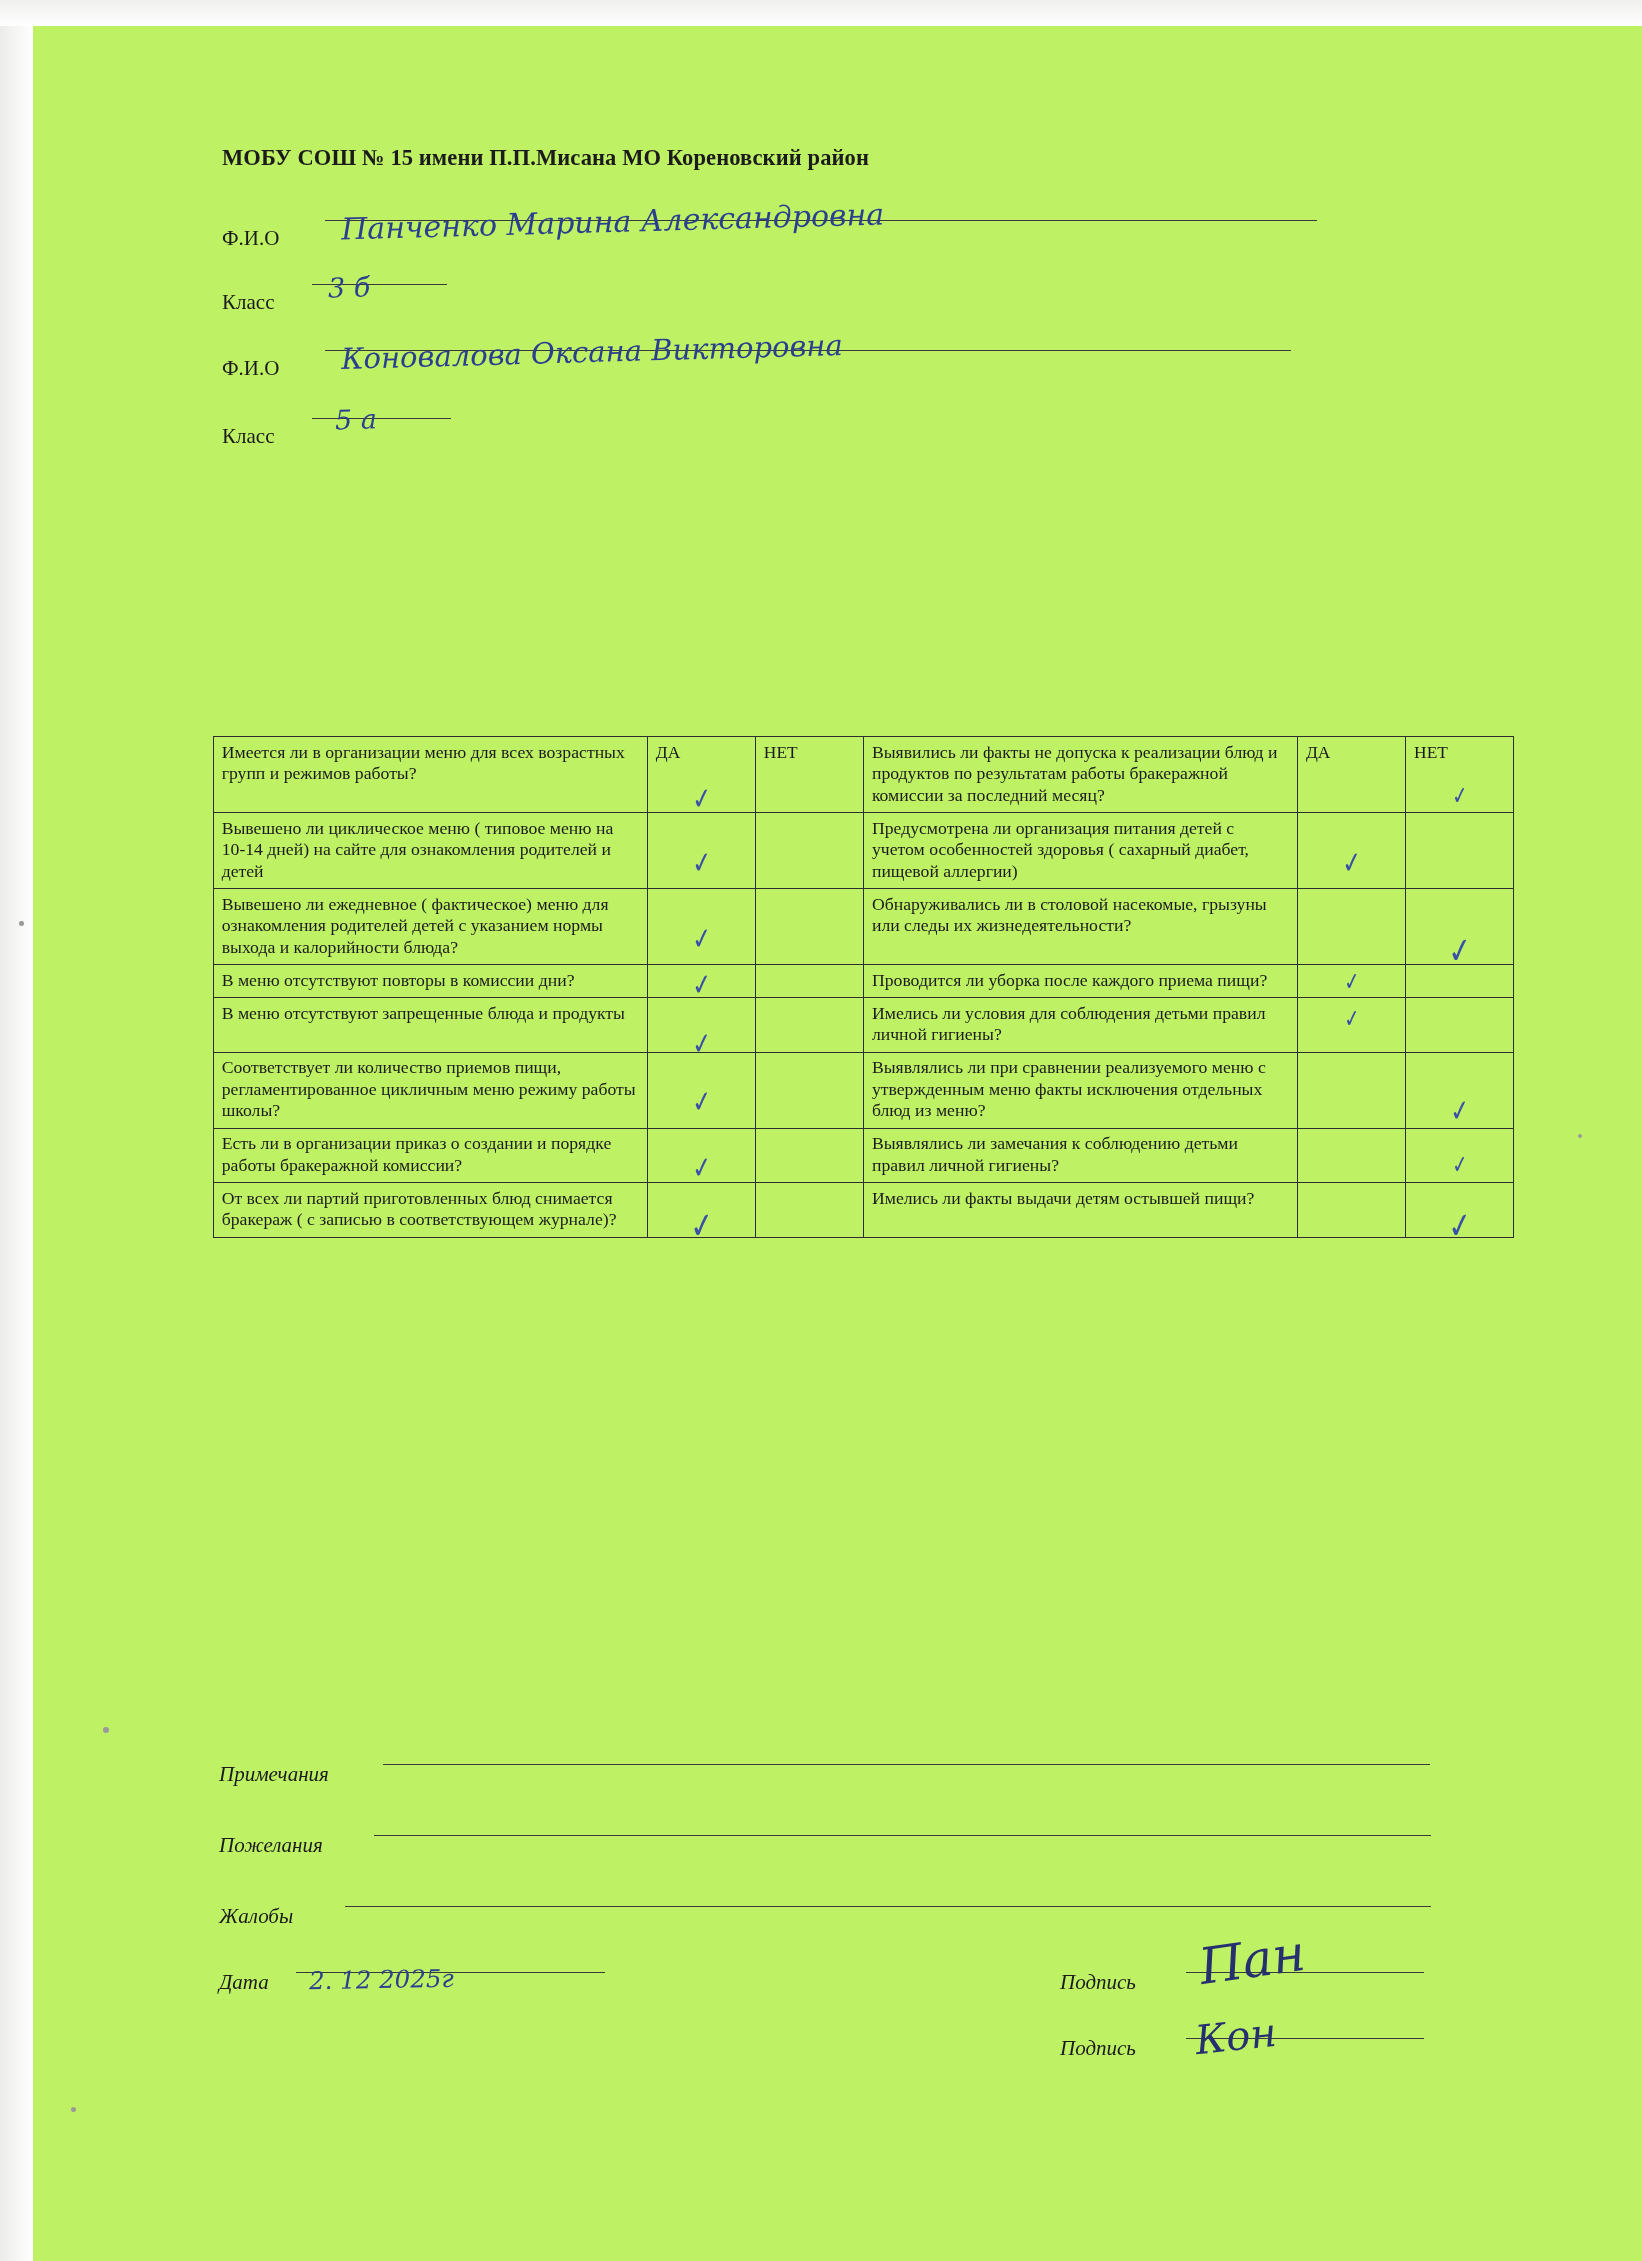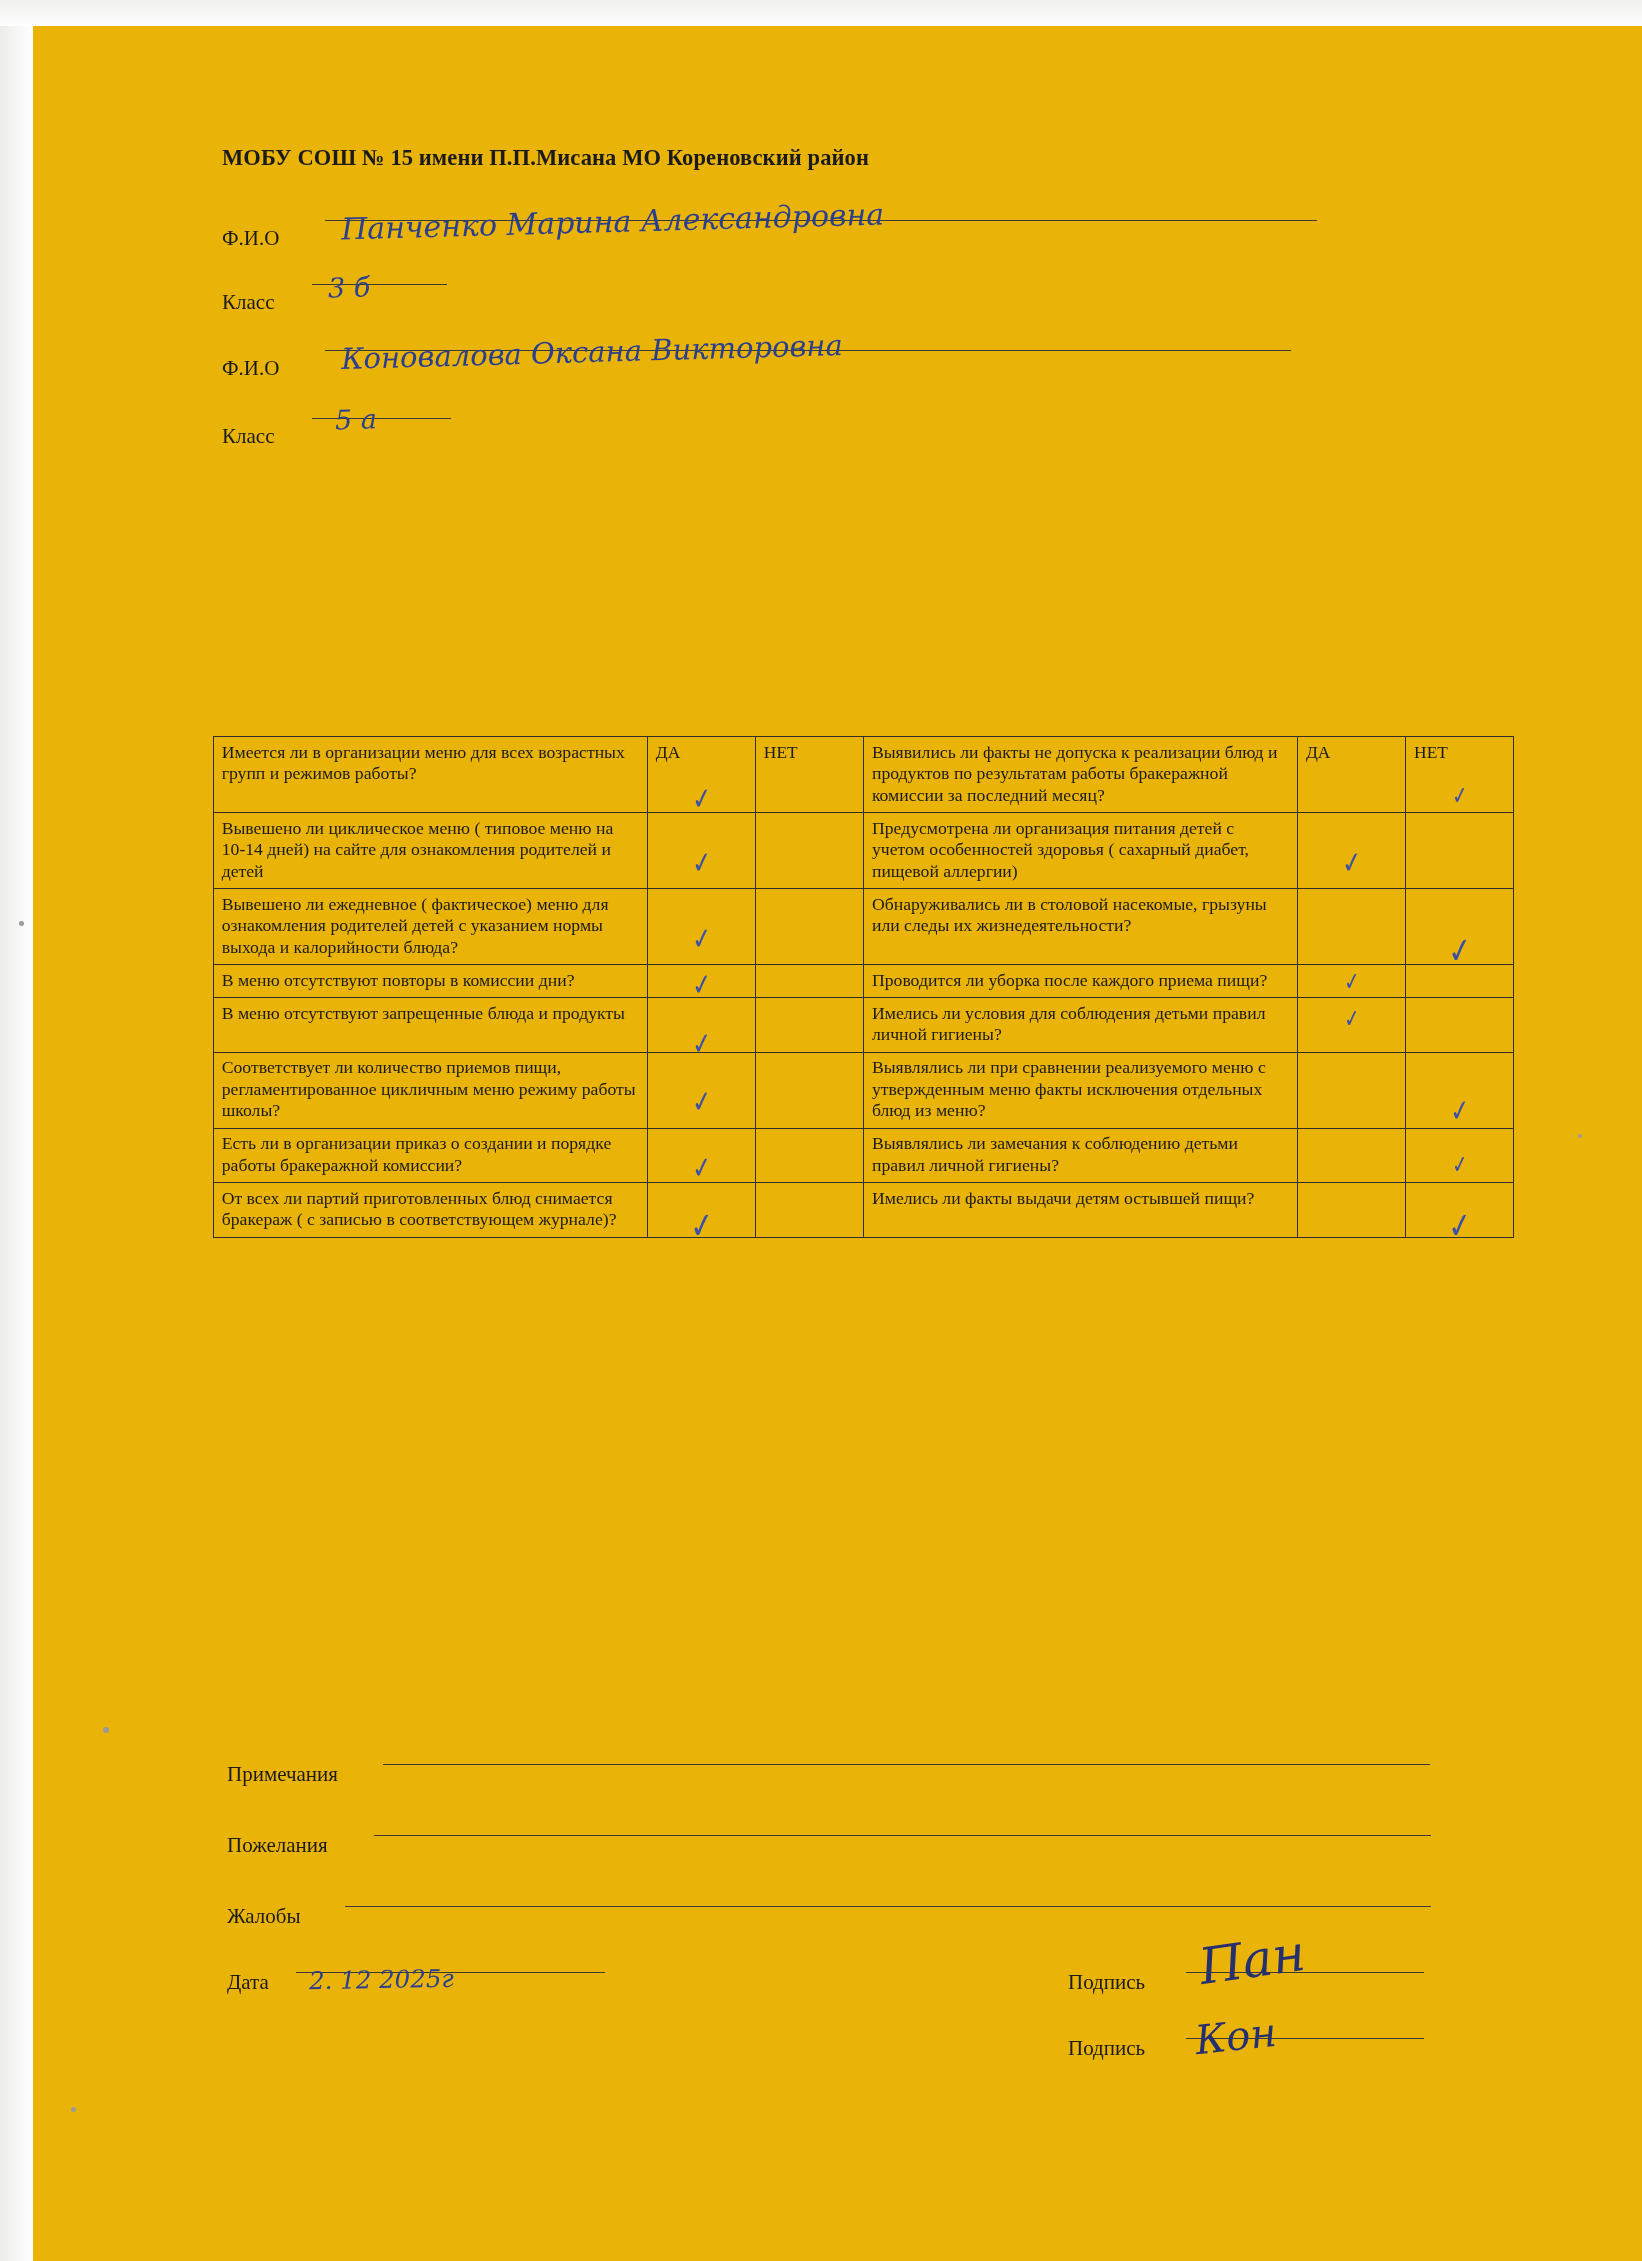--- a/index.html
+++ b/index.html
@@ -11,21 +11,21 @@
     width: 1643px;
     height: 2261px;
     position: relative;
     font-family: "Liberation Serif", serif;
     color: #1b1b1b;
     overflow: hidden;
   }
   .page {
     position: absolute;
     inset: 0;
-    background: #eab308;
+    background: #bef264;
   }
   
   .scan-edge-left {
     position: absolute; left: 0; top: 0; width: 33px; height: 100%;
     background: linear-gradient(to right, #ececea, #ffffff);
   }
   .scan-edge-top {
     position: absolute; left: 0; top: 0; width: 100%; height: 26px;
     background: linear-gradient(to bottom, #f0f0ee, #ffffff);
   }
@@ -113,21 +113,21 @@
   .tick.t-low   { top: 58%; }
   .tick.t-high  { top: 16%; }
   .tick.small   { font-size: 24.5px; }
   .tick.big     { font-size: 36px; }
 
   
   .bottom-field {
     position: absolute;
     font-size: 21px;
   }
-  .bottom-field .lbl { position: absolute; left: 8px; top: 0; white-space: nowrap; }
+  .bottom-field .lbl { position: absolute; left: 0; top: 0; white-space: nowrap; font-style: italic; }
   .bottom-field .rule {
     position: absolute;
     border-bottom: 1.3px solid #3a3a3a;
     bottom: -2.6px;
   }
 
   .sig-scribble {
     position: absolute;
     font-family: "DejaVu Serif", serif;
     font-style: italic;

